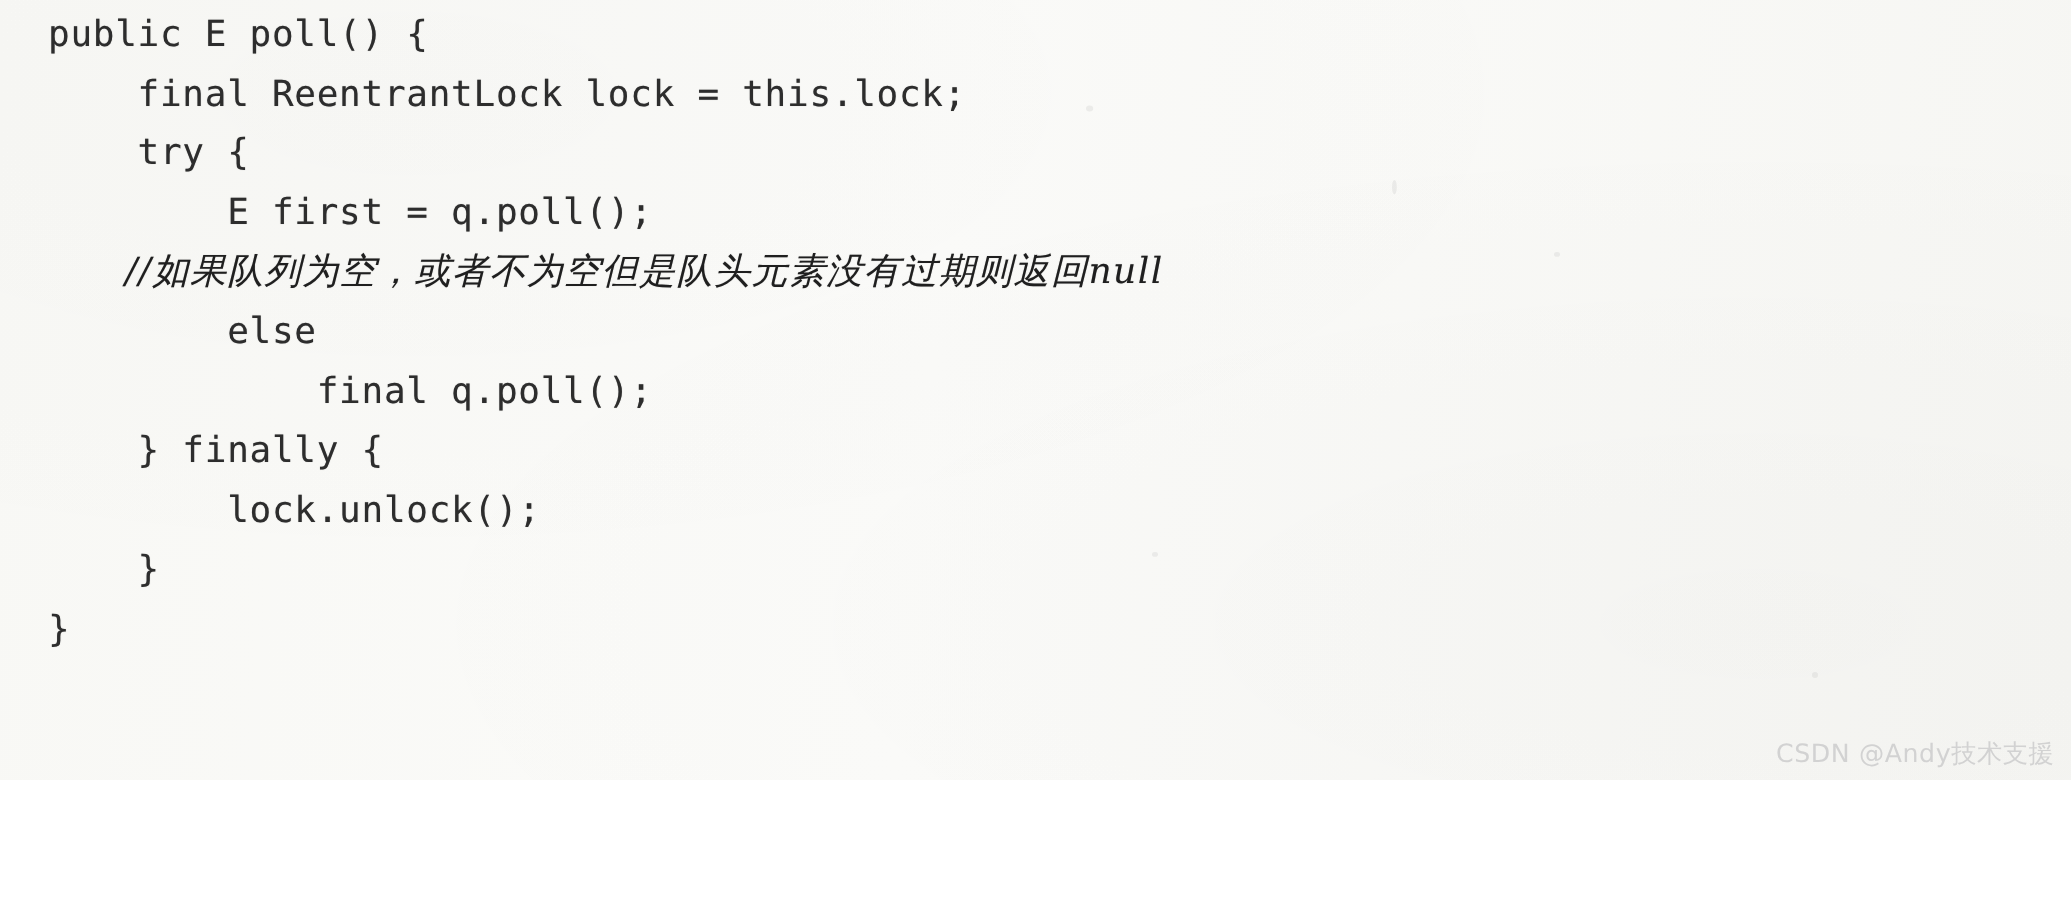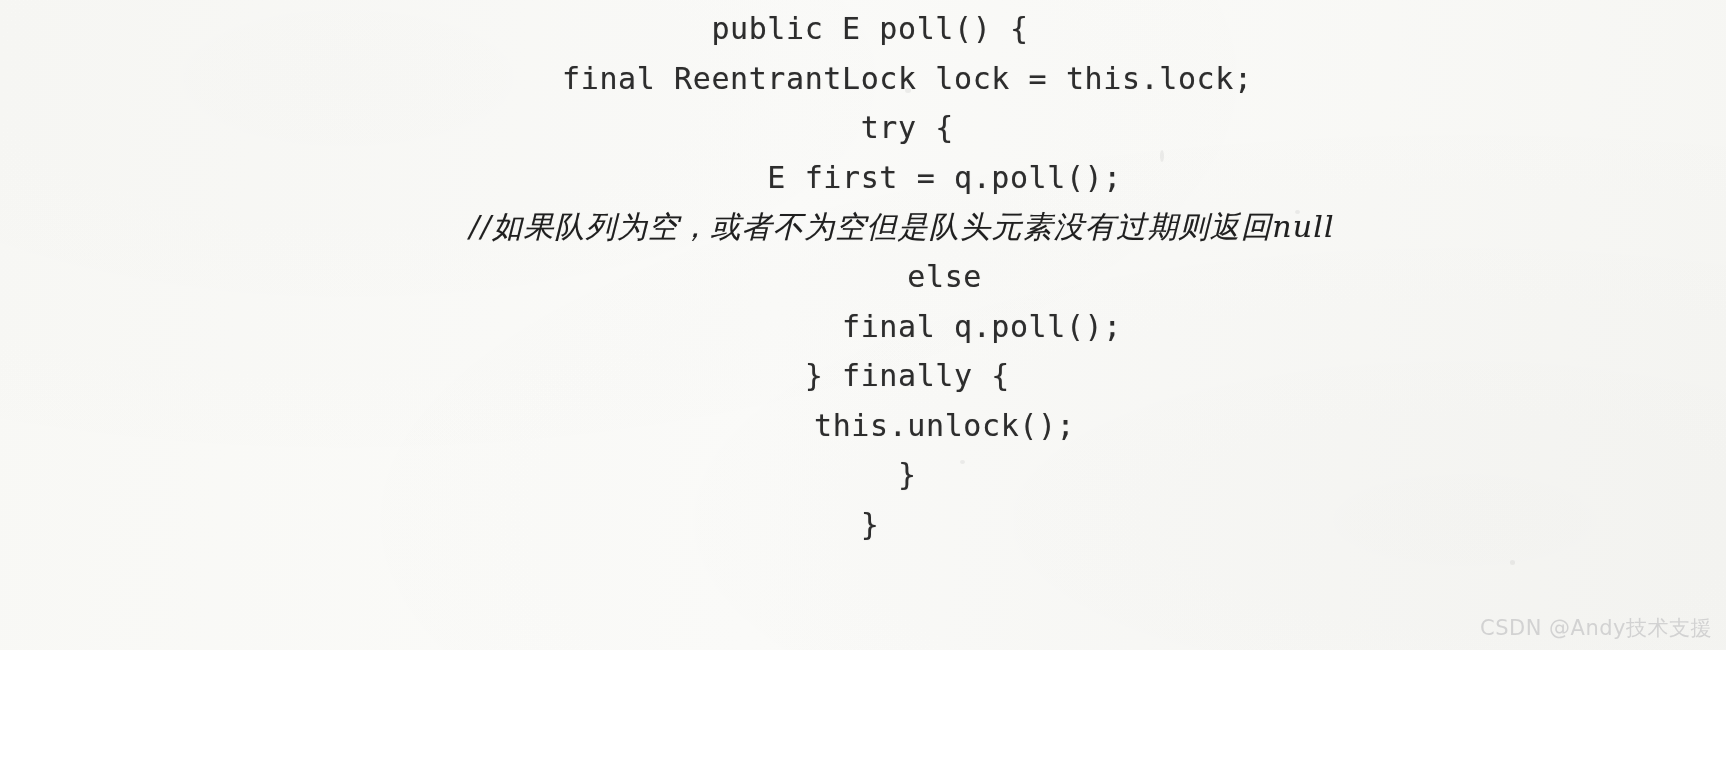--- a/index.html
+++ b/index.html
@@ -7,21 +7,20 @@
     padding: 0;
     background: #ffffff;
   }
   #page {
     position: relative;
     width: 1726px;
     height: 650px;
     background: #fdfdfc;
     overflow: hidden;
     font-family: "DejaVu Sans Mono", "Liberation Mono", monospace;
-    text-align: center;
   }
   
   #paper-grain {
     position: absolute;
     inset: 0;
     pointer-events: none;
     background:
       radial-gradient(ellipse at 20% 12%, rgba(0,0,0,0.012), rgba(0,0,0,0) 55%),
       radial-gradient(ellipse at 85% 80%, rgba(0,0,0,0.015), rgba(0,0,0,0) 60%),
       linear-gradient(95deg, rgba(250,250,248,1) 0%, rgba(253,253,252,1) 45%, rgba(248,248,246,1) 100%);
@@ -84,20 +83,20 @@
 
   <div id="code-block">
     <div class="code-line">public E poll() {</div>
     <div class="code-line">    final ReentrantLock lock = this.lock;</div>
     <div class="code-line">    try {</div>
     <div class="code-line">        E first = q.poll();</div>
     <div class="code-line comment">      //如果队列为空，或者不为空但是队头元素没有过期则返回null</div>
     <div class="code-line">        else</div>
     <div class="code-line">            final q.poll();</div>
     <div class="code-line">    } finally {</div>
-    <div class="code-line">        this.unlock();</div>
+    <div class="code-line">        lock.unlock();</div>
     <div class="code-line">    }</div>
     <div class="code-line">}</div>
   </div>
 
   <div id="watermark">CSDN @Andy技术支援</div>
 
 </div>
 
 </body></html>

